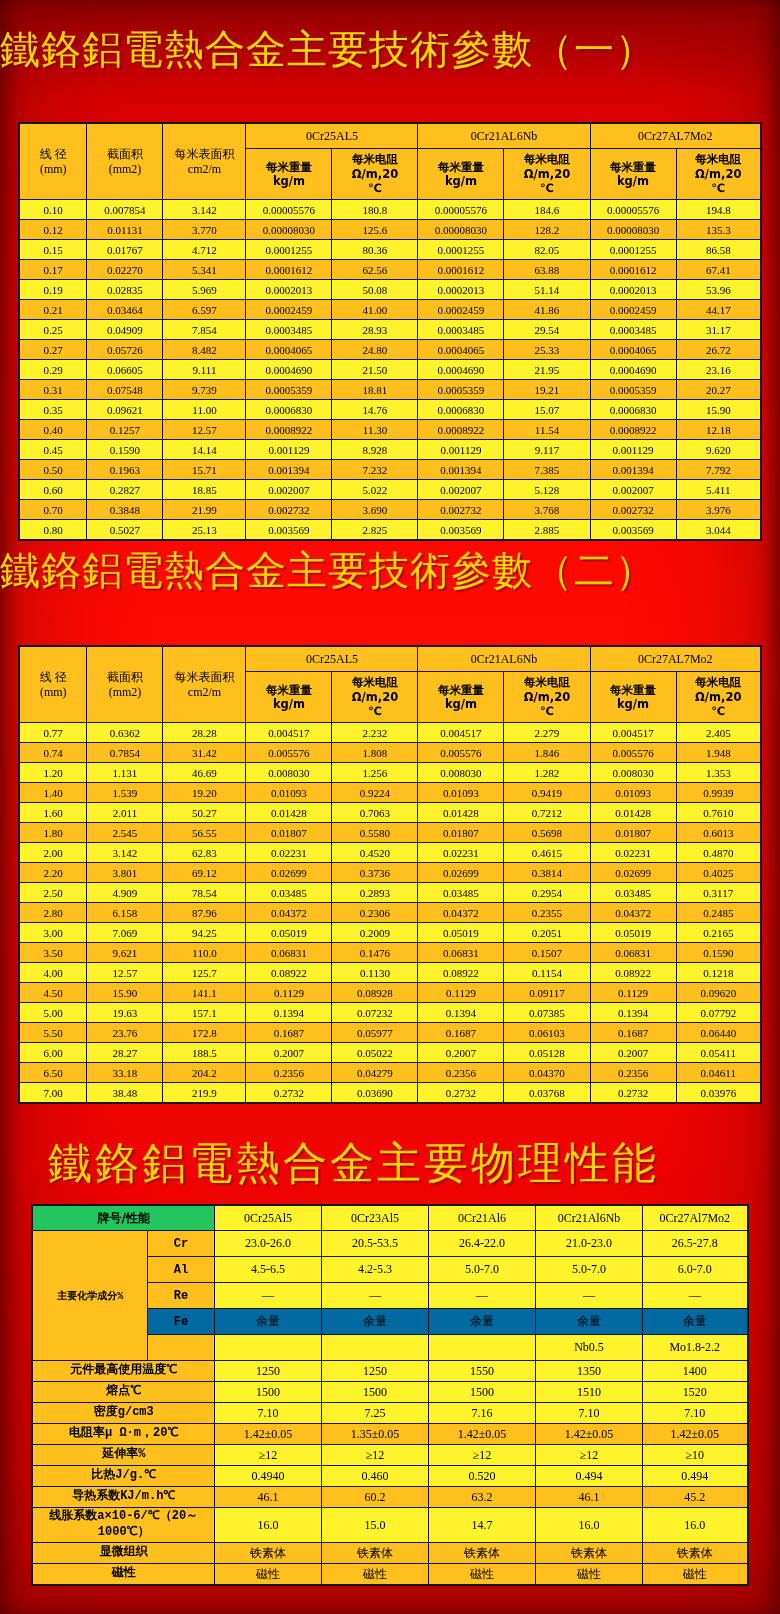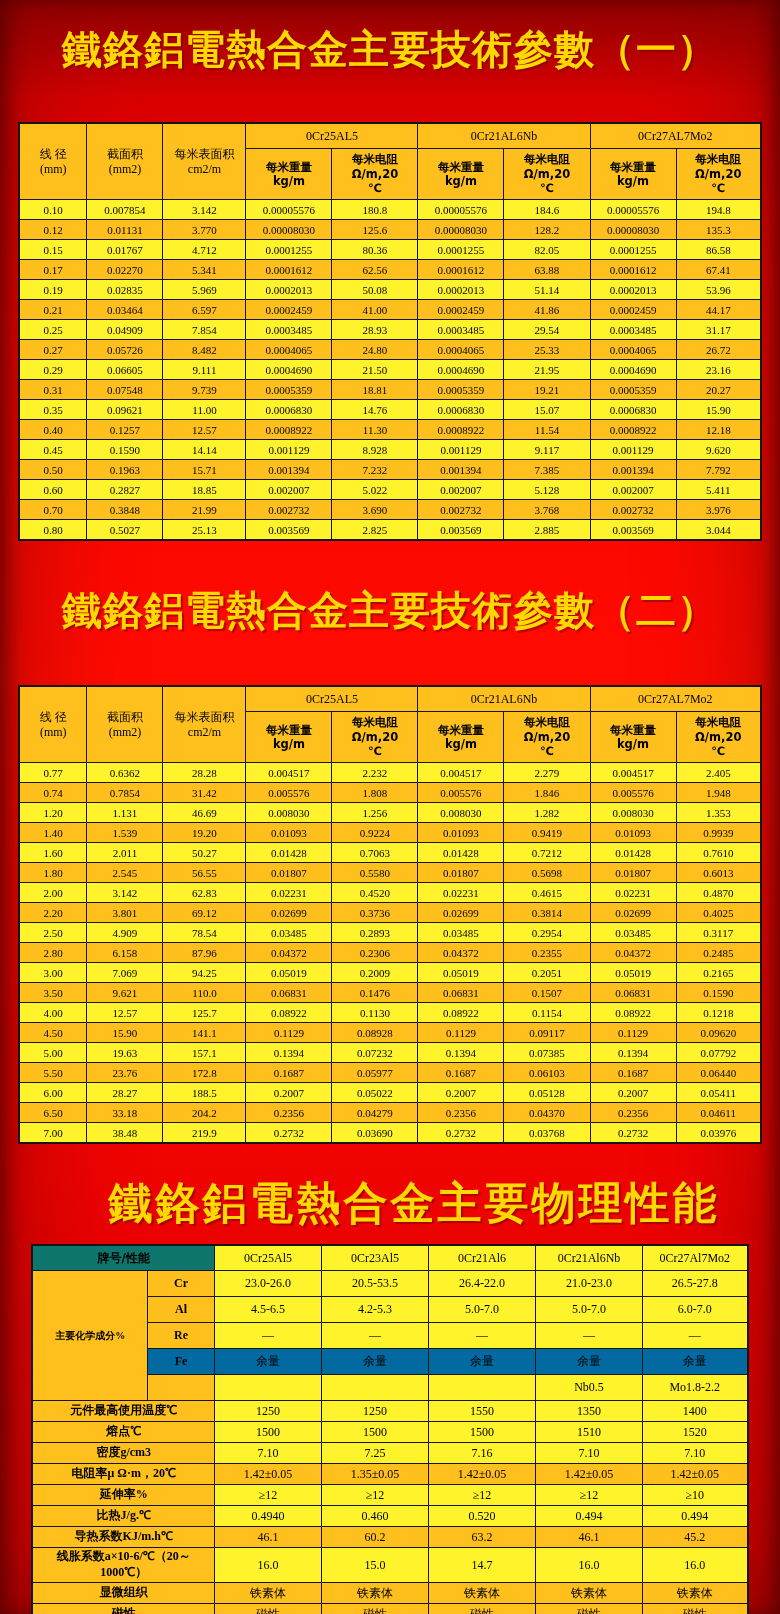--- a/index.html
+++ b/index.html
@@ -5,27 +5,27 @@
   html,body{margin:0;padding:0;}
   .page{
     width:780px;height:1614px;overflow:hidden;position:relative;
     background:linear-gradient(180deg,#a60000 0%,#dd0000 6%,#f40500 18%,#ff0a00 42%,#f00300 72%,#d40000 96%,#c00000 100%);
     box-shadow:inset 14px 0 22px -8px rgba(70,0,0,.75),
                inset -14px 0 22px -8px rgba(70,0,0,.75),
                inset 0 0 110px 30px rgba(80,0,0,.35);
     font-family:"Liberation Sans","DejaVu Sans",sans-serif;
   }
   .big-title{
-    text-align:center;font-weight:bold;color:#ffd800;
+    font-weight:normal;color:#ffd800;
     font-family:"DejaVu Serif","Liberation Serif",serif;
     text-shadow:2px 2px 1px rgba(120,0,0,.55);
     letter-spacing:1px;white-space:nowrap;
   }
   .t1-title{font-size:40px;line-height:58px;padding-top:20px;}
-  .t2-title{font-size:40px;line-height:58px;margin-top:40px;}
+  .t2-title{font-size:40px;line-height:58px;}
   .t3-title{font-size:44px;line-height:62px;padding-top:28px;letter-spacing:3px;margin-left:48px;}
 
   table{border-collapse:collapse;table-layout:fixed;background:#fff42c;}
   td,th{border:1px solid #151515;overflow:hidden;padding:0 2px;
         text-align:center;vertical-align:middle;color:#000;}
 
   
   .param{width:742px;margin:44px auto 0 auto;border:2px solid #151515;}
   .param th{
     background:#ffc01e;font-size:11.5px;font-weight:bold;
@@ -38,29 +38,29 @@
   .param td{
     height:19px;font-size:11px;
     font-family:"Liberation Serif","DejaVu Serif",serif;
   }
   .param tbody tr.alt0 td{background:#fff42c;}
   .param tbody tr.alt1 td{background:#ffc01e;}
   .t2{margin-top:46px;}
 
   
   .t3{width:715px;margin:10px auto 0 auto;border:2px solid #151515;}
-  .t3 th{background:#0f766e;font-size:12px;font-weight:bold;height:24px;
+  .t3 th{background:#22c55e;font-size:12px;font-weight:bold;height:24px;
          font-family:"DejaVu Sans",sans-serif;}
   .t3 thead th.alloy{background:#fff42c;font-weight:normal;
          font-family:"Liberation Serif","DejaVu Serif",serif;}
   .t3 td{font-size:12px;height:25px;background:#fff42c;
          font-family:"Liberation Serif","DejaVu Serif",serif;}
   .t3 td.el,.t3 td.plabel,.t3 td.spanlabel{
      background:#ffc01e;font-weight:bold;
-     font-family:Liberation Serif, serif;font-size:12px;text-align:center;}
+     font-family:Liberation Mono, monospace;font-size:12px;text-align:center;}
   .t3 tbody.chem tr:nth-child(4) td{background:#0369a1;}
   .t3 tbody.chem tr:nth-child(4) td.spanlabel{background:#ffc01e;}
   .t3 tbody.props td{height:20px;}
   .t3 tbody.props tr:nth-child(4) td,
   .t3 tbody.props tr:nth-child(7) td,
   .t3 tbody.props tr:nth-child(9) td,
   .t3 tbody.props tr:nth-child(10) td{background:#ffc01e;}
   .t3 tbody.props tr:nth-child(8) td{height:34px;}
   .t3 td.plabel{white-space:normal;line-height:1.3;}
   .t3 tbody.chem td{height:25px;}

